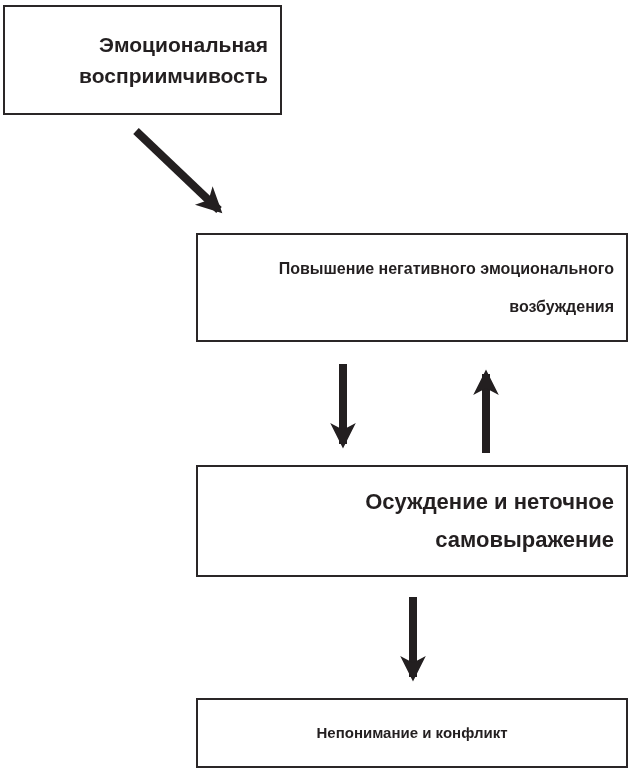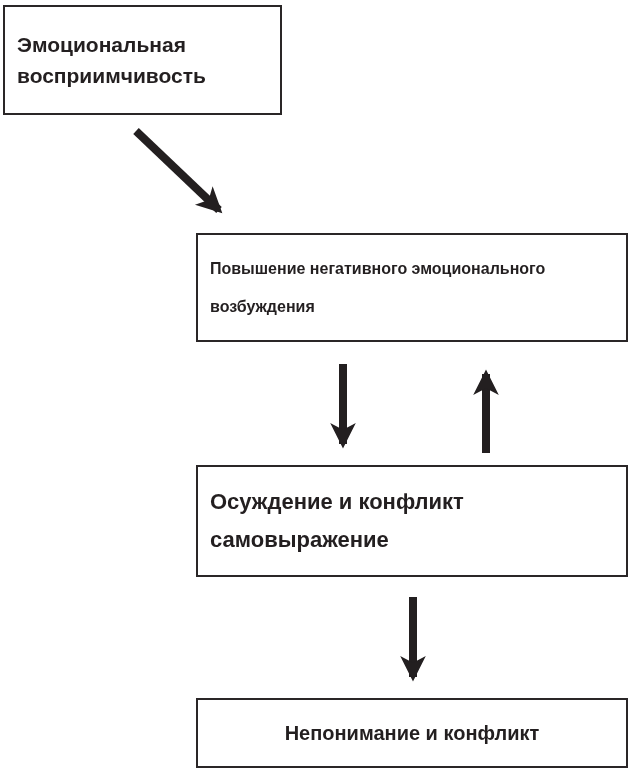--- a/index.html
+++ b/index.html
@@ -16,21 +16,21 @@
     overflow: hidden;
   }
   .flow-box {
     position: absolute;
     box-sizing: border-box;
     border: 2px solid #2a2627;
     background: #ffffff;
     display: flex;
     align-items: center;
     justify-content: center;
-    text-align: left;
+    text-align: right;
     color: #231f20;
     font-weight: bold;
     padding: 12px 12px;
   }
   .box-1 {
     left: 3px; top: 5px;
     width: 279px; height: 110px;
     font-size: 21px; line-height: 31px;
   }
   .box-2 {
@@ -39,21 +39,21 @@
     font-size: 16px; line-height: 38px;
   }
   .box-3 {
     left: 196px; top: 465px;
     width: 432px; height: 112px;
     font-size: 22px; line-height: 38px;
   }
   .box-4 {
     left: 196px; top: 698px;
     width: 432px; height: 70px;
-    font-size: 20px; line-height: 26px;
+    font-size: 15px; line-height: 26px;
   }
   .arrow-layer {
     position: absolute;
     left: 0; top: 0;
     width: 634px; height: 776px;
     pointer-events: none;
   }
 </style>
 </head>
 <body>
@@ -74,20 +74,20 @@
 
   <div class="flow-box box-1">
     <span>Эмоциональная восприимчивость</span>
   </div>
 
   <div class="flow-box box-2">
     <span>Повышение негативного эмоционального возбуждения</span>
   </div>
 
   <div class="flow-box box-3">
-    <span>Осуждение и конфликт самовыражение</span>
+    <span>Осуждение и неточное самовыражение</span>
   </div>
 
   <div class="flow-box box-4">
     <span>Непонимание и конфликт</span>
   </div>
 
 </div>
 
 </body></html>

